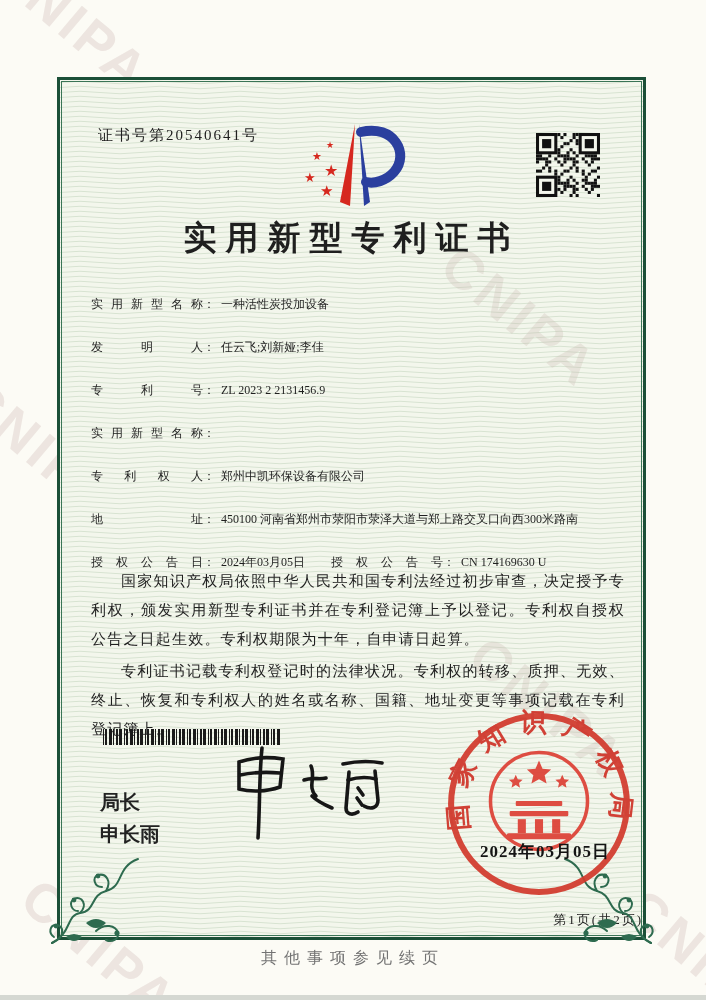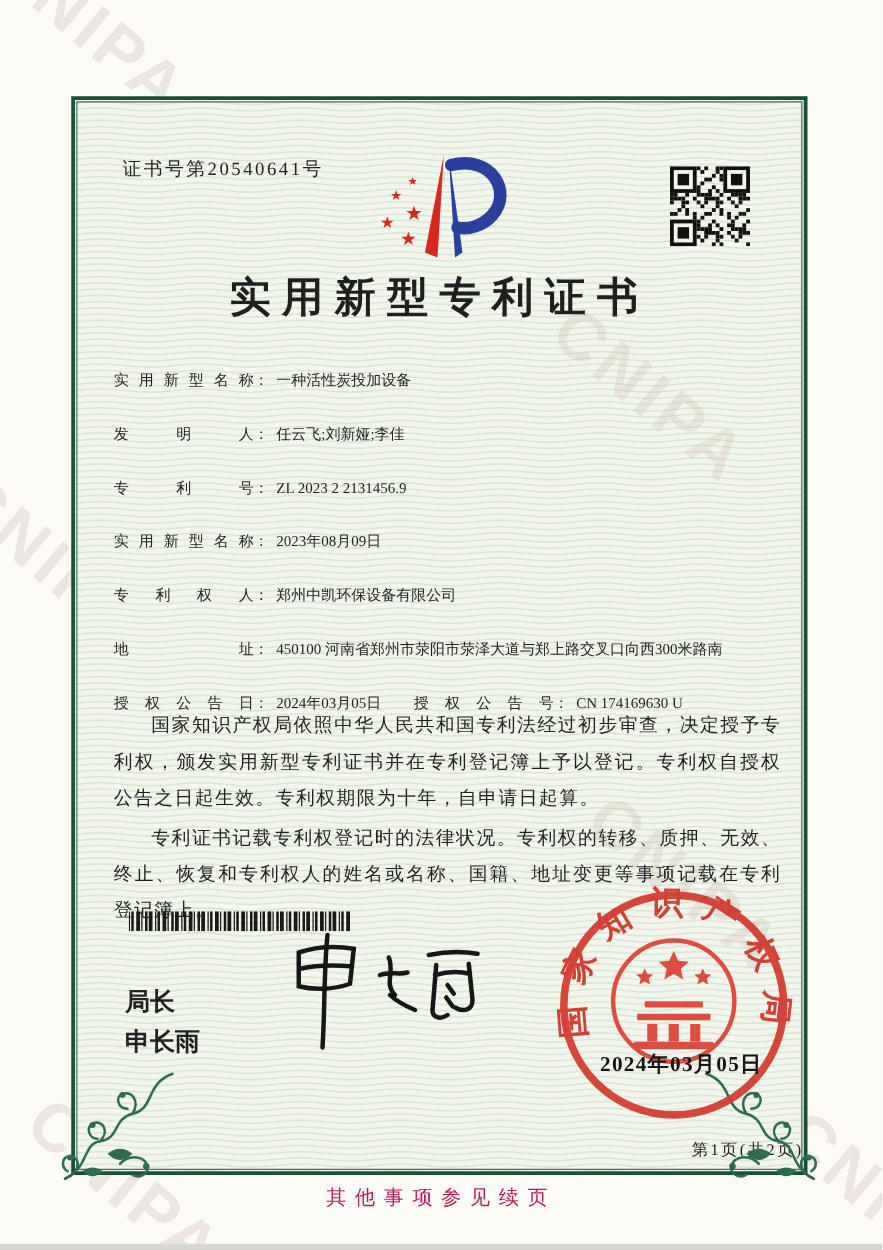--- a/index.html
+++ b/index.html
@@ -48,21 +48,21 @@
               font-size:20px; line-height:32px; color:#222; }
 
   .seal { position:absolute; left:383px; top:628px; width:192px; height:192px; z-index:4; opacity:0.93; }
   .seal-date { position:absolute; left:392px; top:760px; width:186px; text-align:center; z-index:5;
                font-size:17px; font-weight:bold; color:#141414; letter-spacing:1px; }
 
   .page-number { position:absolute; left:0; top:831px; width:100%; text-align:right;
                  font-size:13px; letter-spacing:2px; z-index:2; }
 
   .continuation { position:absolute; left:0; top:948px; width:100%; text-align:center;
-                  font-size:16px; letter-spacing:7px; color:#be185d; z-index:2; }
+                  font-size:16px; letter-spacing:7px; color:#737373; z-index:2; }
   .bottom-strip { position:absolute; left:0; bottom:0; width:100%; height:5px; background:#d5d8d2; z-index:2; }
 </style>
 </head>
 <body>
 
 <div class="page">
 
   <div class="wm" style="left:-20px; top:-10px;">CNIPA</div>
   <div class="wm" style="left:-52px; top:418px;">CNIPA</div>
   <div class="wm" style="left:8px;  top:918px;">CNIPA</div>
@@ -271,21 +271,20 @@
           <span class="fvalue">任云飞;刘新娅;李佳</span>
       </div>
       <div class="frow">
         <span class="flabel">专利号</span>
           <span class="colon">：</span>
           <span class="fvalue">ZL 2023 2 2131456.9</span>
       </div>
       <div class="frow">
         <span class="flabel">实用新型名称</span>
           <span class="colon">：</span>
-          <span class="fvalue">2023年08月09日</span>
       </div>
       <div class="frow">
         <span class="flabel">专利权人</span>
           <span class="colon">：</span>
           <span class="fvalue">郑州中凯环保设备有限公司</span>
       </div>
       <div class="frow">
         <span class="flabel">地址</span>
           <span class="colon">：</span>
           <span class="fvalue" style="max-width:398px">450100 河南省郑州市荥阳市荥泽大道与郑上路交叉口向西300米路南</span>

